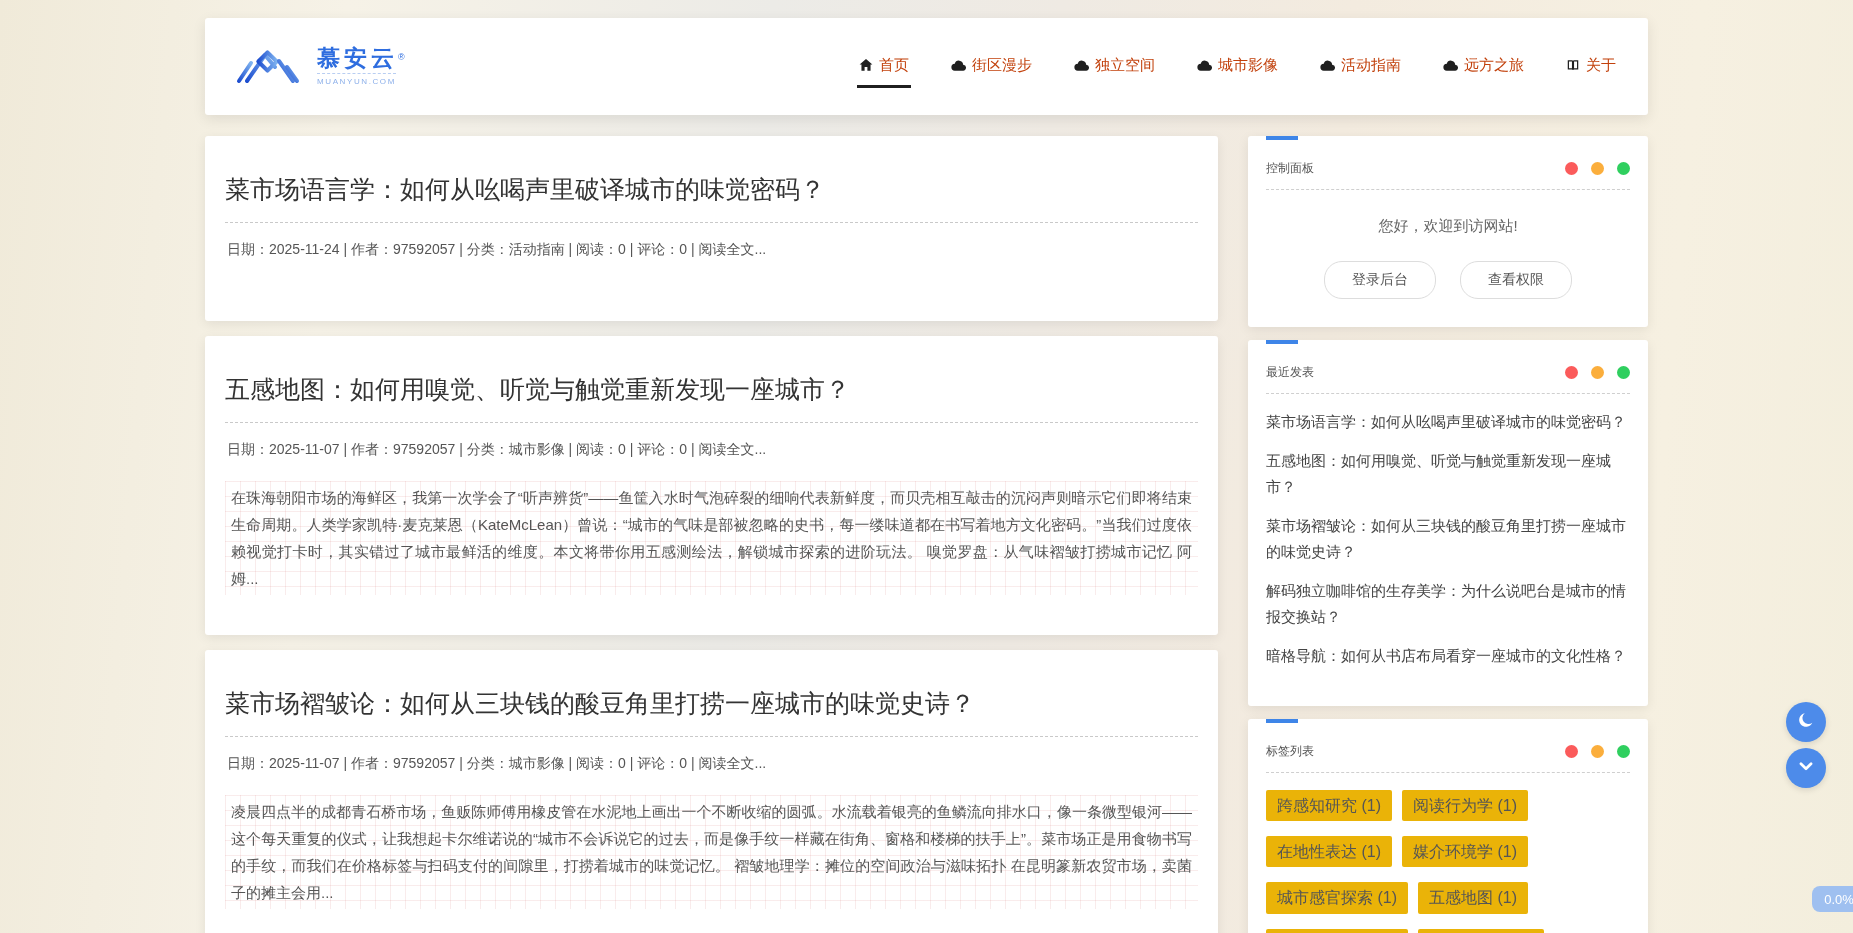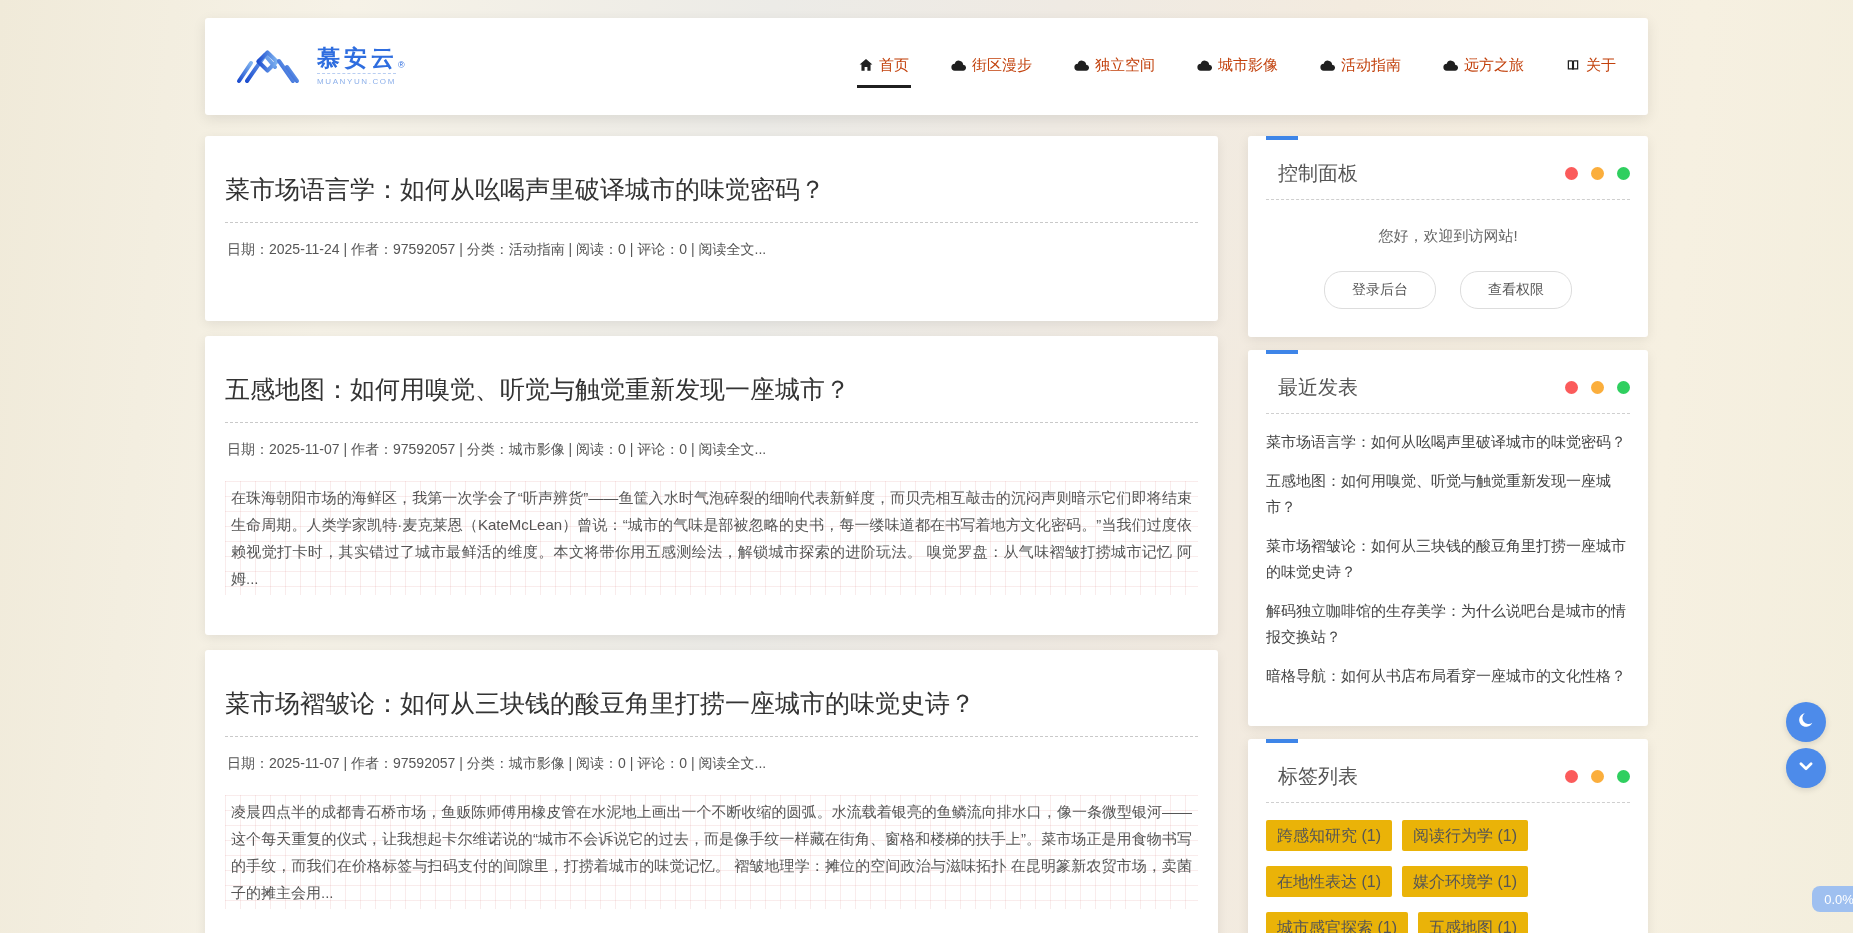--- a/index.html
+++ b/index.html
@@ -5,21 +5,21 @@
   html,body{margin:0;padding:0;}
   .page{position:relative;width:1853px;height:933px;overflow:hidden;
     font-family:"Liberation Sans","DejaVu Sans",sans-serif;
     background:linear-gradient(95deg,#f0ead9 0%,#f6f2e7 18%,#ecebe7 40%,#efeae3 55%,#f3ebdf 70%,#f6f0e1 88%,#f3eedd 100%);}
   
   .header{position:absolute;left:205px;top:18px;width:1443px;height:97px;background:#fff;
     border-radius:3px;box-shadow:0 4px 14px rgba(0,0,0,.09);display:flex;align-items:center;
     justify-content:space-between;padding:0 30px;box-sizing:border-box;}
   .logo{display:flex;align-items:center;gap:8px;cursor:pointer;}
   .logo-text{display:flex;flex-direction:column;}
-  .brand-row{display:flex;align-items:flex-end;}
+  .brand-row{display:flex;align-items:center;}
   .brand{font-size:23px;color:#2e6ddf;letter-spacing:4px;font-weight:600;line-height:1;}
   .reg{font-size:9px;color:#2e6ddf;margin-top:-3px;}
   .domain{font-size:8px;color:#8db0ea;letter-spacing:1.6px;margin-top:3px;border-top:1px dashed #b9cef2;padding-top:3px;width:fit-content;}
   .nav{display:flex;align-items:center;gap:38px;}
   .nav-item{display:flex;align-items:center;gap:6px;font-size:15px;color:#c2410c;cursor:pointer;
     padding:10px 2px;border-bottom:3px solid transparent;}
   .nav-item.active{border-bottom:3px solid #1f1f1f;}
   .nav-item svg{display:block;}
   
   .main{position:absolute;left:205px;top:136px;width:1013px;}
@@ -32,21 +32,21 @@
   .card-excerpt{font-size:15px;color:#555;line-height:27px;text-align:justify;margin:0;padding:3px 6px;
     background-image:linear-gradient(rgba(228,168,168,.22) 1px,transparent 1px),
       linear-gradient(90deg,rgba(228,168,168,.22) 1px,transparent 1px);
     background-size:15px 15px;}
   
   .sidebar{position:absolute;left:1248px;top:136px;width:400px;}
   .widget{position:relative;background:#fff;border-radius:3px;box-shadow:0 3px 12px rgba(0,0,0,.08);
     padding:14px 18px 20px;box-sizing:border-box;margin-bottom:13px;}
   .accent-bar{position:absolute;top:0;left:18px;width:32px;height:4px;background:#3e85e8;}
   .w-head{display:flex;justify-content:space-between;align-items:center;padding:10px 0 12px;}
-  .w-title{font-size:20px;color:#555;margin-left:12px;}
+  .w-title{font-size:12px;color:#555;}
   .dots{display:flex;gap:13px;}
   .dot{width:13px;height:13px;border-radius:50%;display:inline-block;}
   .w-divider{border:none;border-top:1px dashed #cfcfcf;margin:0;}
   .panel-greeting{text-align:center;font-size:15px;color:#666;margin:27px 0 25px;}
   .panel-buttons{display:flex;justify-content:center;gap:24px;padding-bottom:8px;}
   .pill-btn{border:1px solid #ddd;border-radius:18px;background:#fff;padding:9px 27px;font-size:14px;color:#555;cursor:pointer;font-family:inherit;}
   .recent-list{padding:15px 0 4px;}
   .recent-item{display:block;font-size:15px;color:#444;line-height:26px;margin-bottom:13px;text-decoration:none;cursor:pointer;}
   .tag-list{display:flex;flex-wrap:wrap;gap:15px 10px;padding:17px 0 10px;}
   .tag{background:#eab308;color:#555;font-size:16px;padding:6px 11px;border-radius:2px;cursor:pointer;line-height:1.2;}

